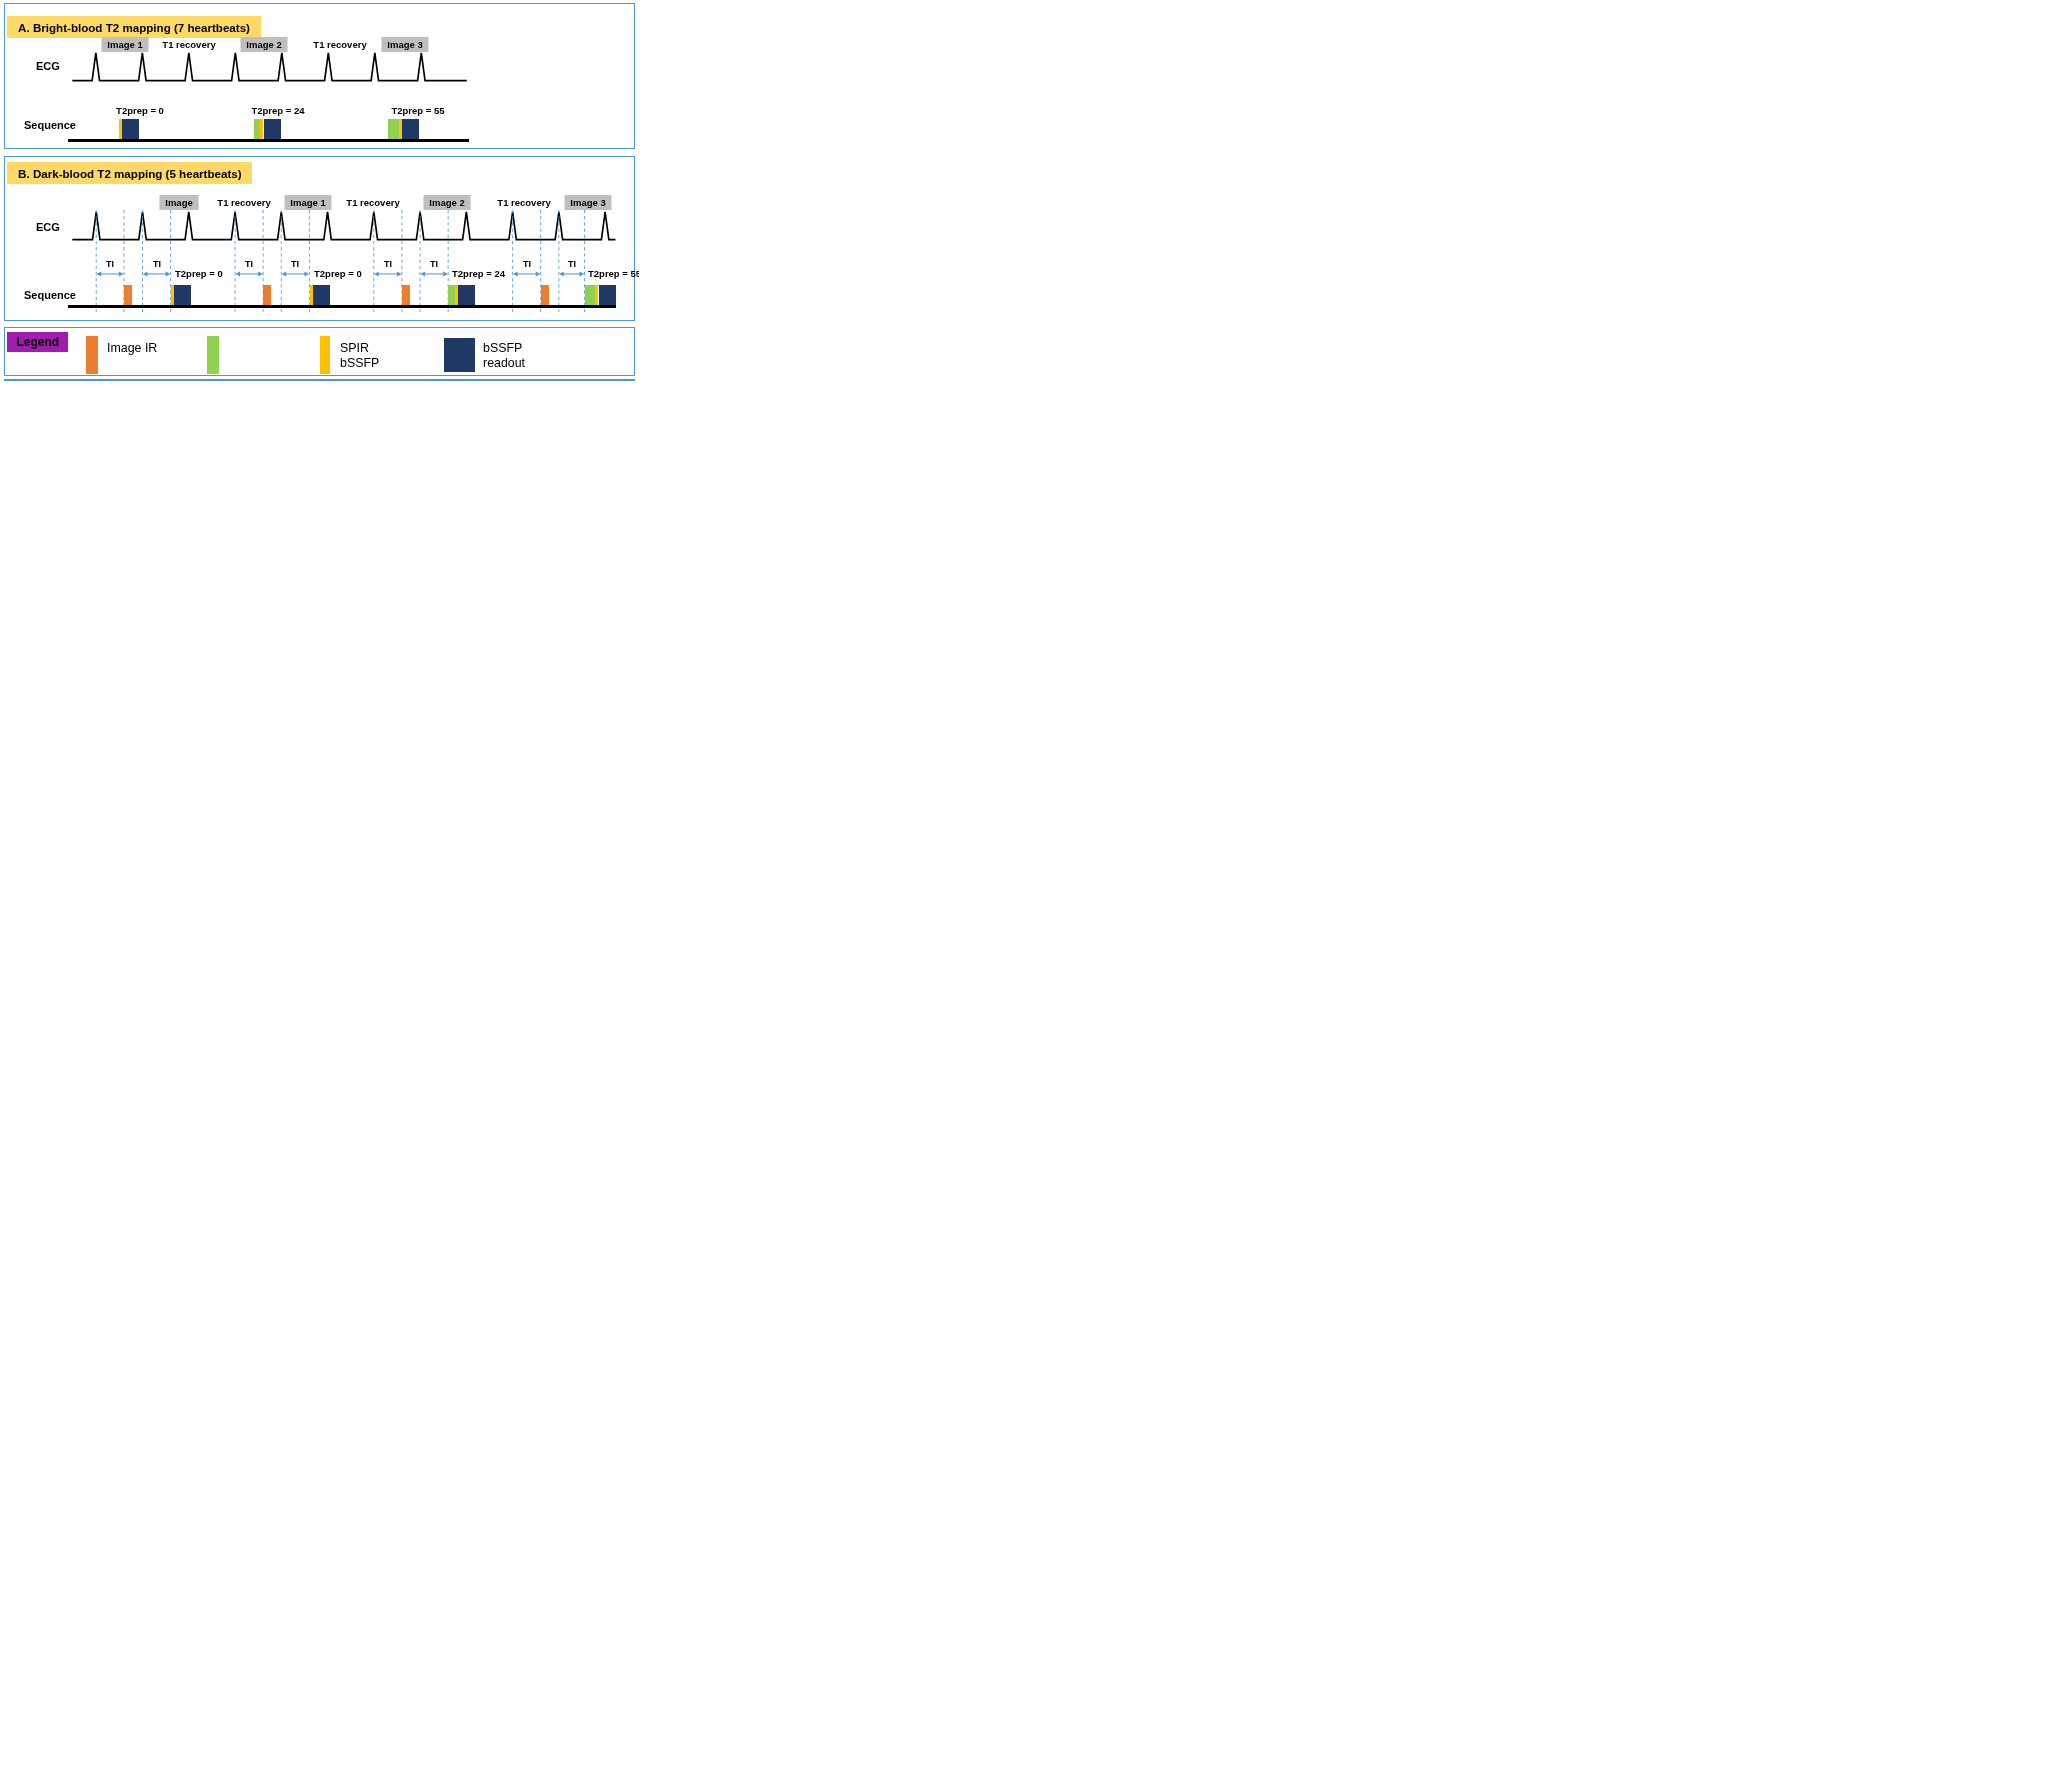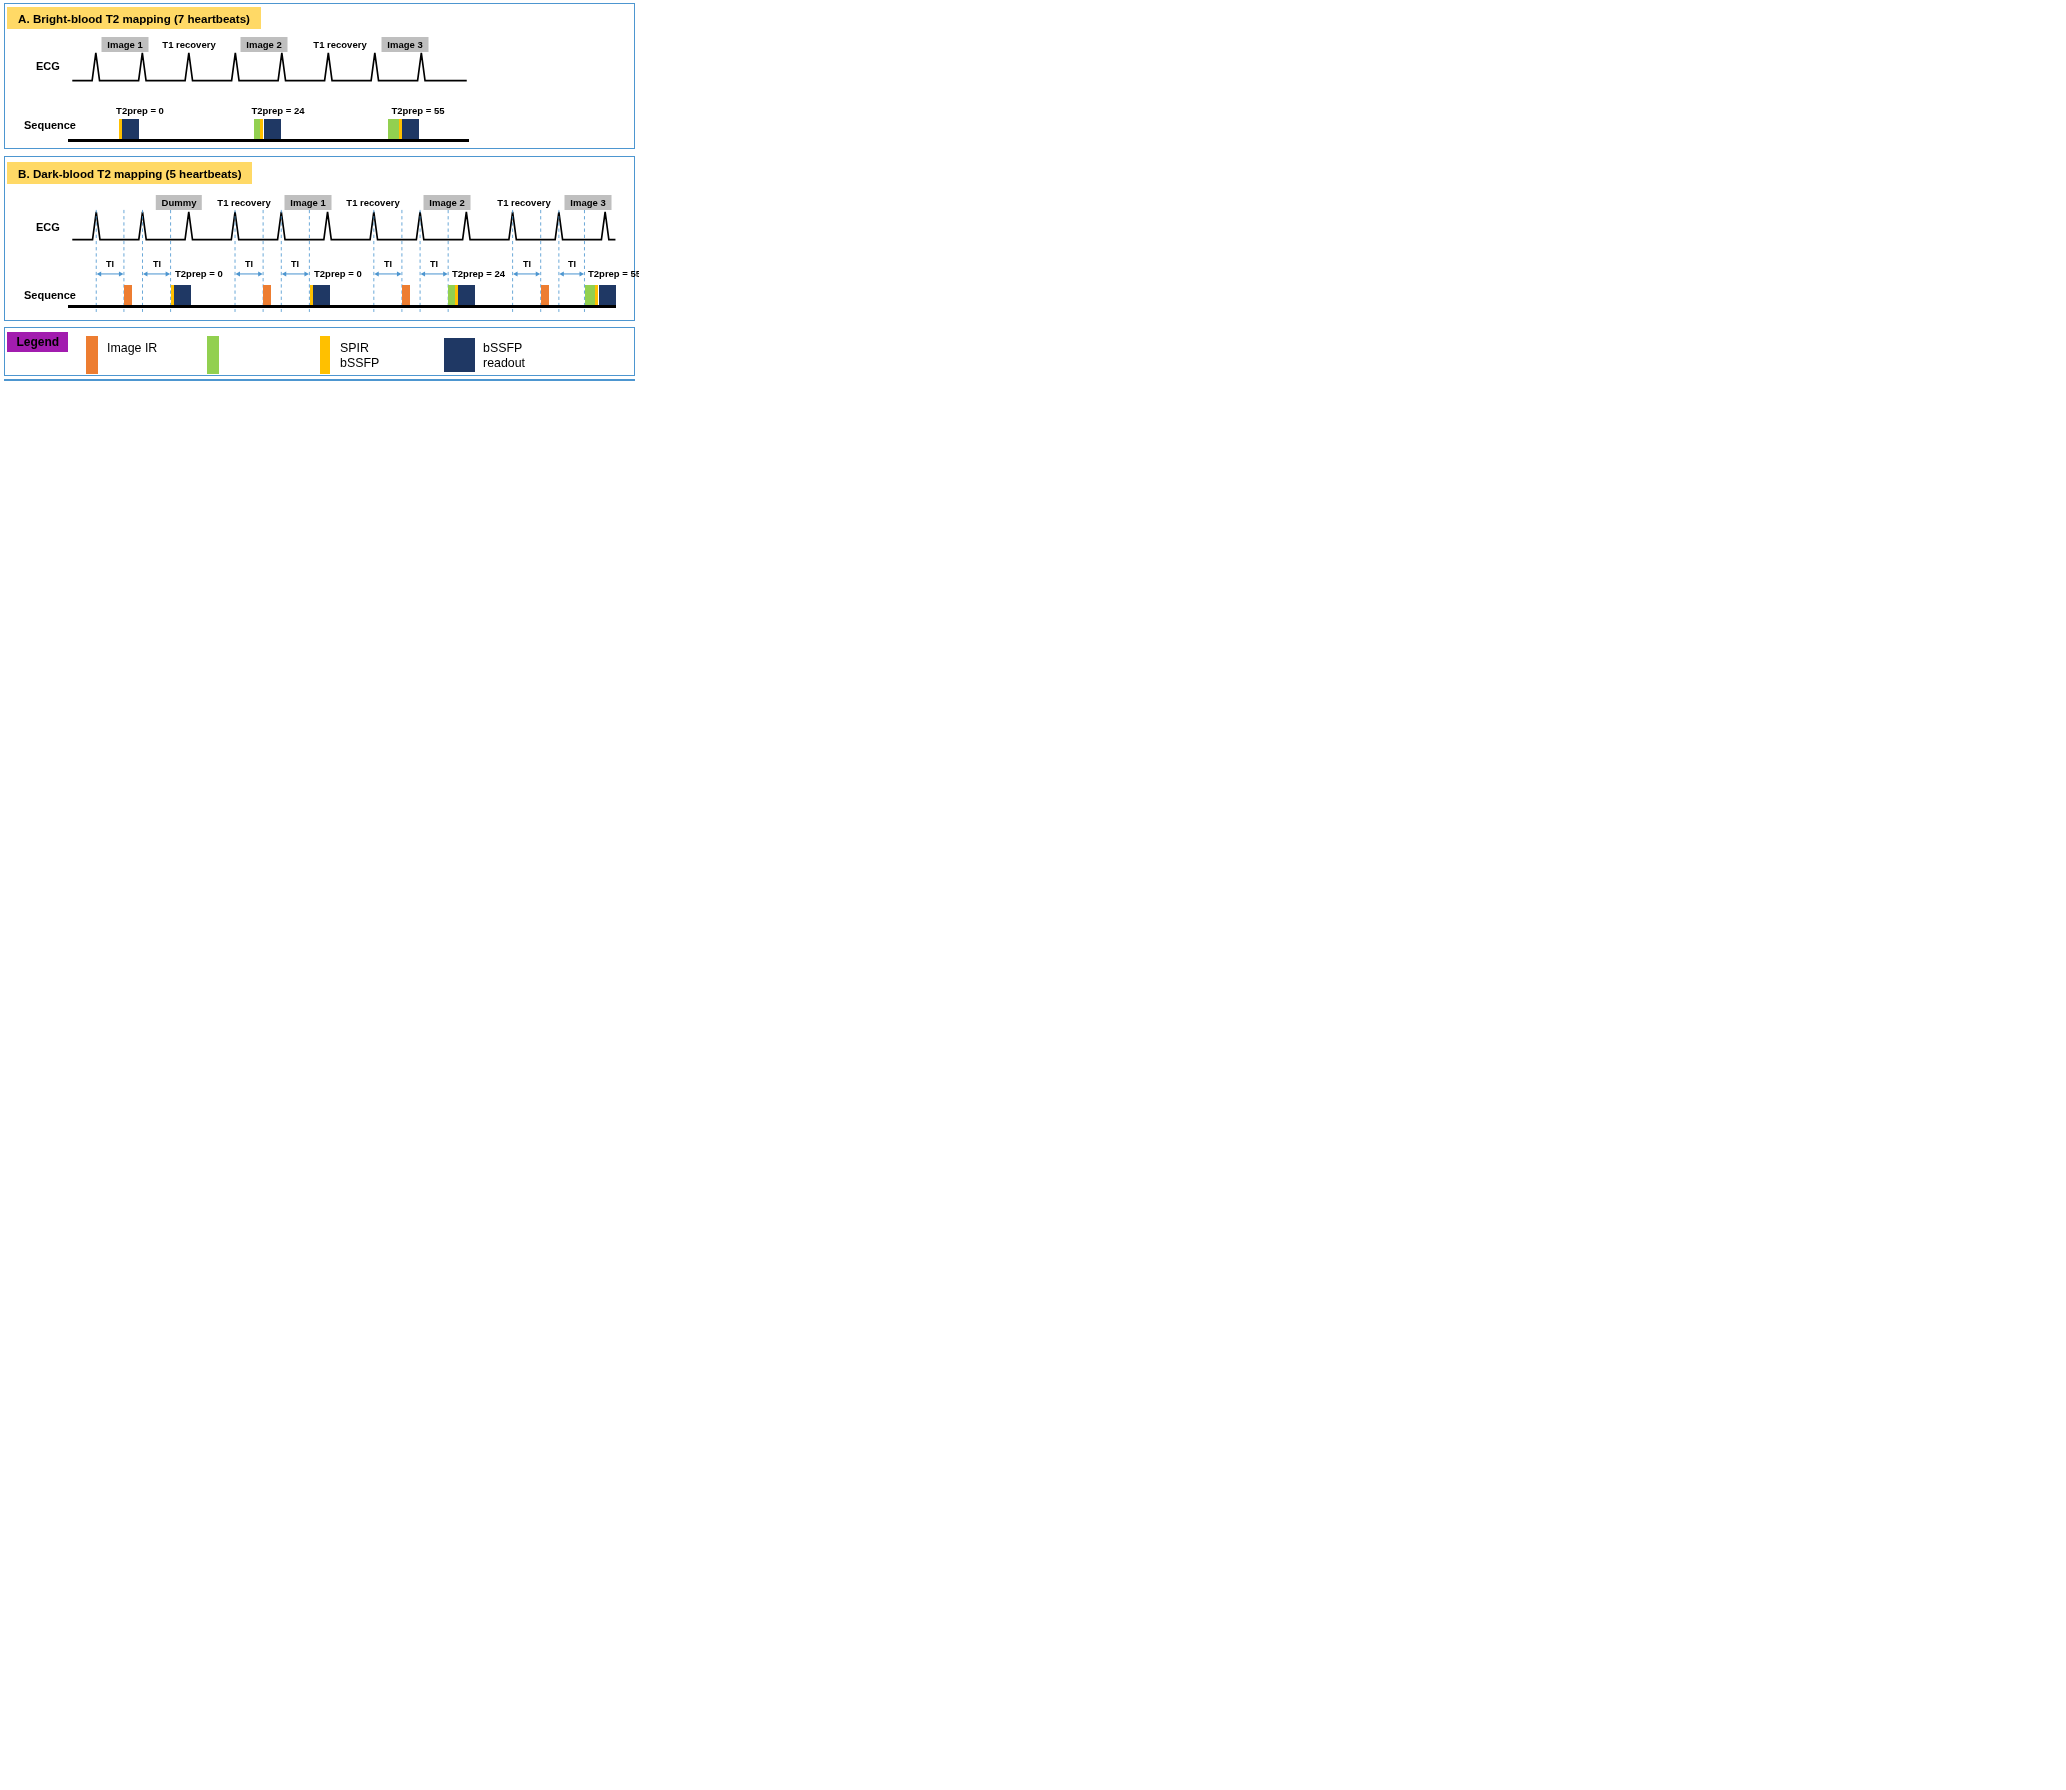--- a/index.html
+++ b/index.html
@@ -4,21 +4,21 @@
 <style>
   *{box-sizing:border-box}
   body{margin:0;background:#ffffff;font-family:"Liberation Sans",sans-serif;color:#000}
   #fig{position:relative;width:639px;height:381px;background:#fff;overflow:hidden}
   #fig-svg{position:absolute;left:0;top:0}
   .panel{position:absolute;border:1.7px solid #4D96D0;background:transparent}
   #panel-a{left:4.1px;top:3.3px;width:631px;height:146px}
   #panel-b{left:4.1px;top:156px;width:631px;height:165px}
   #panel-legend{left:4.1px;top:327px;width:631px;height:49px}
   .panel-title{position:absolute;font-size:11.6px;font-weight:700;padding:4.5px 10.7px;background:#FFD966;white-space:nowrap}
-  #title-a{left:7.4px;top:7px}
+  #title-a{left:7.4px;top:16px}
   #title-b{left:7.4px;top:162px}
   .row-label{position:absolute;font-size:11px;font-weight:700}
   #ecg-label-a{left:36px;top:60px}
   #seq-label-a{left:24px;top:119px}
   #ecg-label-b{left:36px;top:221px}
   #seq-label-b{left:24px;top:289px}
   .baseline{position:absolute;height:2.5px;background:#000}
   #baseline-a{left:68px;top:139px;width:401px}
   #baseline-b{left:68px;top:305px;width:548px}
   .phase-label{position:absolute;transform:translateX(-50%);font-size:9.5px;font-weight:700;padding:2.1px 5.8px;white-space:nowrap}
@@ -104,21 +104,21 @@
     <div class="ti-label" style="left: 295px; top: 259px;">TI</div>
     <div class="ti-label" style="left: 388px; top: 259px;">TI</div>
     <div class="ti-label" style="left: 434px; top: 259px;">TI</div>
     <div class="ti-label" style="left: 527px; top: 259px;">TI</div>
     <div class="ti-label" style="left: 572px; top: 259px;">TI</div>
     <div class="phase-label" style="left: 125px; top: 37px; background: rgb(191, 191, 191);">Image 1</div>
     <div class="phase-label" style="left: 189px; top: 37px;">T1 recovery</div>
     <div class="phase-label" style="left: 264px; top: 37px; background: rgb(191, 191, 191);">Image 2</div>
     <div class="phase-label" style="left: 340px; top: 37px;">T1 recovery</div>
     <div class="phase-label" style="left: 405px; top: 37px; background: rgb(191, 191, 191);">Image 3</div>
-    <div class="phase-label" style="left: 179px; top: 195px; background: rgb(191, 191, 191);">Dummy</div>
+    <div class="phase-label" style="left: 179px; top: 195px; background: rgb(191, 191, 191);">Image</div>
     <div class="phase-label" style="left: 244px; top: 195px;">T1 recovery</div>
     <div class="phase-label" style="left: 308px; top: 195px; background: rgb(191, 191, 191);">Image 1</div>
     <div class="phase-label" style="left: 373px; top: 195px;">T1 recovery</div>
     <div class="phase-label" style="left: 447px; top: 195px; background: rgb(191, 191, 191);">Image 2</div>
     <div class="phase-label" style="left: 524px; top: 195px;">T1 recovery</div>
     <div class="phase-label" style="left: 588px; top: 195px; background: rgb(191, 191, 191);">Image 3</div>
     <div class="seq-block" style="left: 119px; top: 119px; width: 3.3px; height: 20px; background: rgb(255, 192, 0);"></div>
     <div class="seq-block" style="left: 122px; top: 119px; width: 16.5px; height: 20px; background: rgb(31, 56, 100);"></div>
     <div class="seq-block" style="left: 254px; top: 119px; width: 6.6px; height: 20px; background: rgb(146, 208, 80);"></div>
     <div class="seq-block" style="left: 260px; top: 119px; width: 3.3px; height: 20px; background: rgb(255, 192, 0);"></div>

